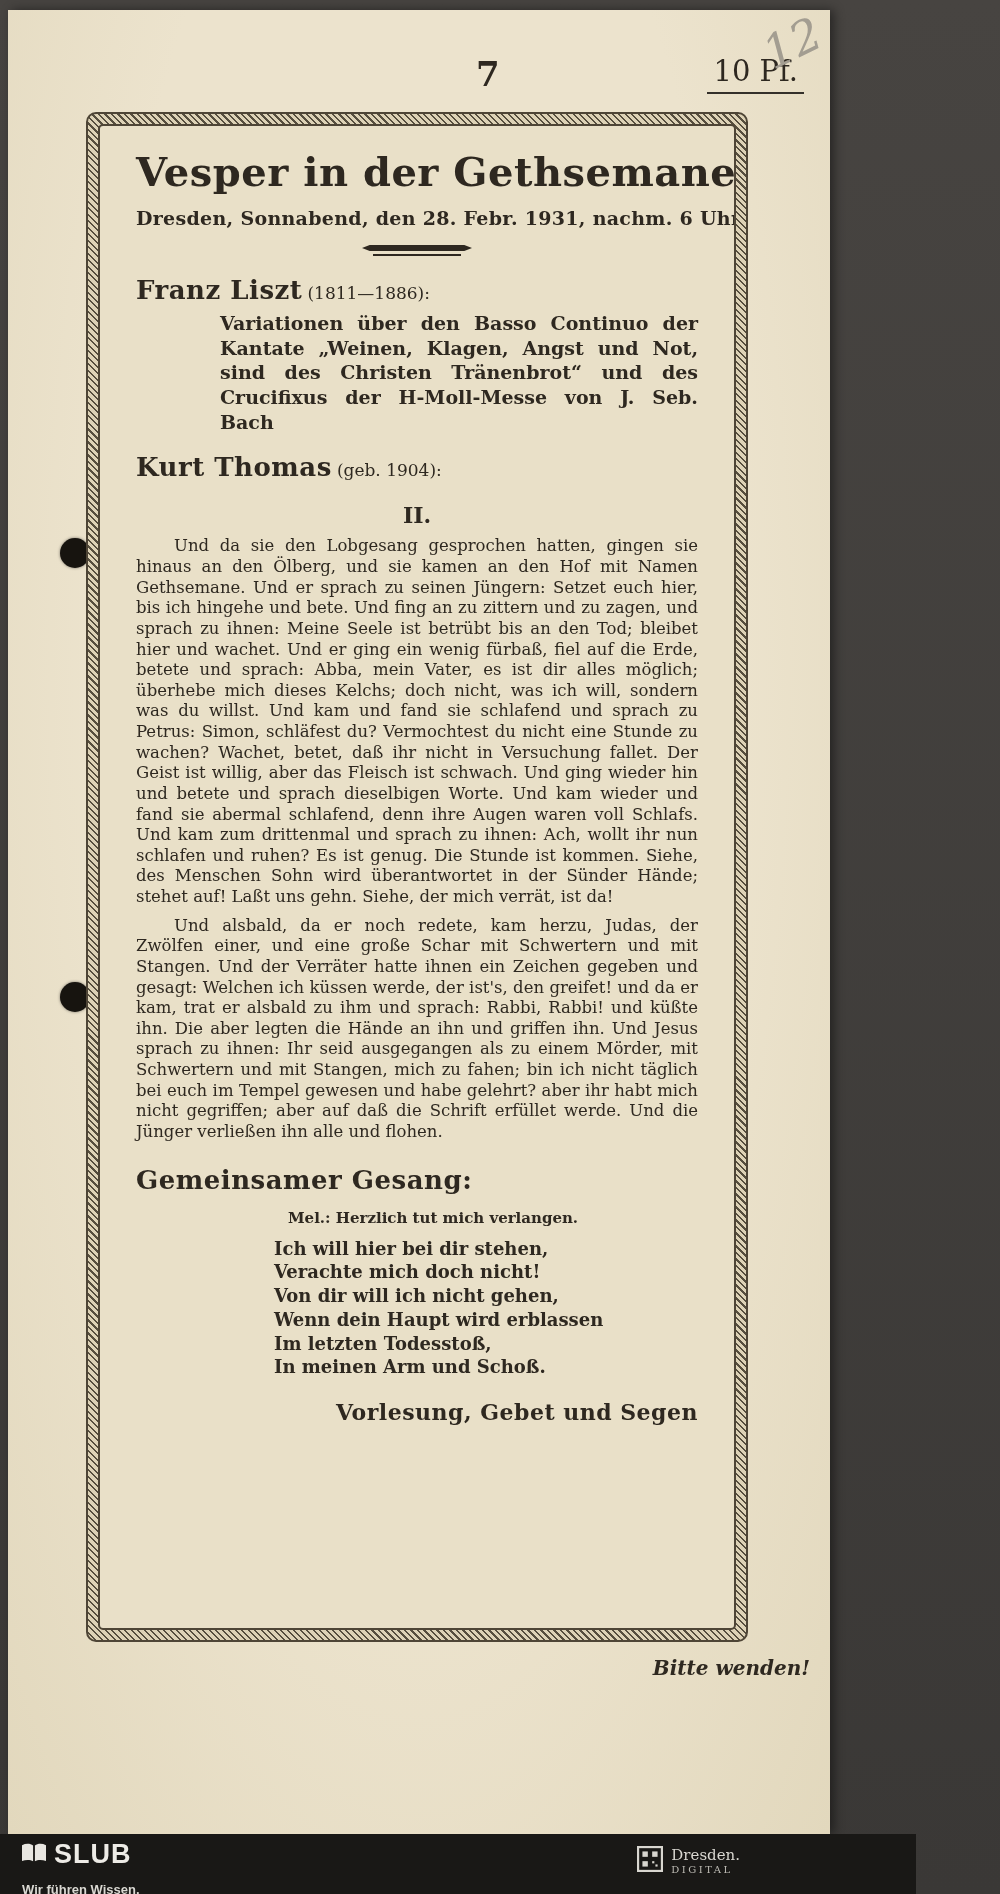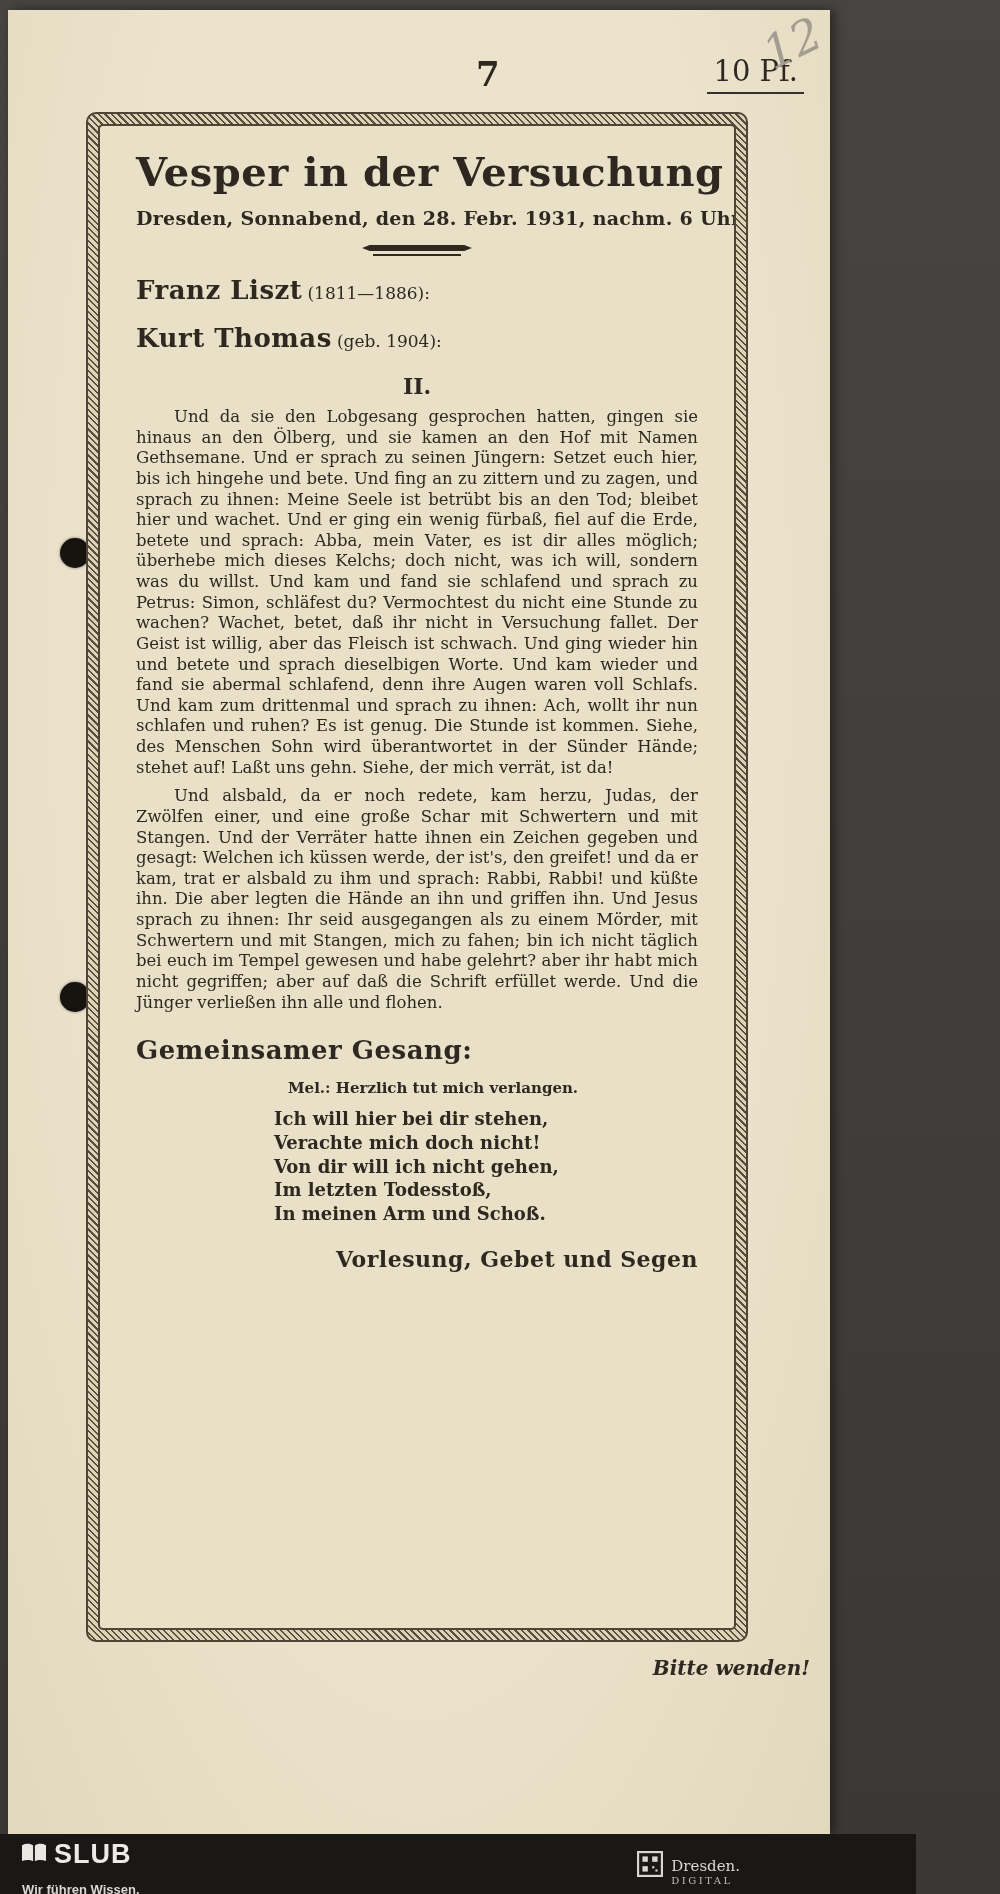--- a/index.html
+++ b/index.html
@@ -49,50 +49,51 @@
   .hymn-line{display:block;}
   .closing{margin-top:20px;text-align:right;font-size:22px;font-weight:bold;letter-spacing:.5px;}
   .turn-note{position:absolute;top:1646px;right:20px;font-size:20px;font-weight:bold;font-style:italic;}
   .footer{position:absolute;left:0;top:1834px;width:916px;height:60px;background:#191816;}
   .slub{position:absolute;left:22px;top:5px;color:#edebe6;font-family:"Liberation Sans",sans-serif;}
   .slub-row{display:flex;align-items:center;gap:8px;}
   .slub-word{font-size:27px;font-weight:bold;letter-spacing:1px;}
   .tagline{font-size:13px;font-weight:bold;margin-top:12px;color:#dad8d2;}
   .brand{position:absolute;right:176px;top:12px;display:flex;align-items:center;gap:8px;
     color:#d9d7d1;font-family:"DejaVu Serif","Liberation Serif",serif;}
-  .brand-text{display:flex;flex-direction:column;line-height:1.15;margin-top:12px;}
+  .brand-text{display:flex;flex-direction:column;line-height:1.15;}
   .brand-line1{font-size:15px;}
   .brand-line2{font-size:10px;letter-spacing:2.5px;text-transform:uppercase;color:#bdbbb4;}
 </style>
 </head>
 <body>
 
 <div class="stage">
 
   <div class="page">
 
     <div class="page-number">7</div>
     <div class="price">10 Pf.</div>
     <div class="handwritten">12</div>
     <div class="hole hole-1"></div>
     <div class="hole hole-2"></div>
 
     <div class="frame">
       <div class="frame-inner">
         <div class="content">
 
-          <h1 class="title">Vesper in der Versuchung</h1>
+          <h1 class="title">Vesper in der Gethsemane</h1>
           <div class="subtitle">Dresden, Sonnabend, den 28. Febr. 1931, nachm. 6 Uhr</div>
           <div class="divider"></div>
 
           <div class="entry">
             <div class="composer-line">
               <span class="composer">Franz Liszt</span>
               <span class="dates">(1811—1886):</span>
             </div>
+            <div class="work">Variationen über den Basso Continuo der Kantate „Weinen, Klagen, Angst und Not, sind des Christen Tränenbrot“ und des Crucifixus der H-Moll-Messe von J. Seb. Bach</div>
           </div>
 
           <div class="entry">
             <div class="composer-line">
               <span class="composer">Kurt Thomas</span>
               <span class="dates">(geb. 1904):</span>
             </div>
           </div>
 
           <div class="section-heading">II.</div>
@@ -101,20 +102,21 @@
           <p class="body-par">Und alsbald, da er noch redete, kam herzu, Judas, der Zwölfen einer, und eine große Schar mit Schwertern und mit Stangen. Und der Verräter hatte ihnen ein Zeichen gegeben und gesagt: Welchen ich küssen werde, der ist's, den greifet! und da er kam, trat er alsbald zu ihm und sprach: Rabbi, Rabbi! und küßte ihn. Die aber legten die Hände an ihn und griffen ihn. Und Jesus sprach zu ihnen: Ihr seid ausgegangen als zu einem Mörder, mit Schwertern und mit Stangen, mich zu fahen; bin ich nicht täglich bei euch im Tempel gewesen und habe gelehrt? aber ihr habt mich nicht gegriffen; aber auf daß die Schrift erfüllet werde. Und die Jünger verließen ihn alle und flohen.</p>
 
           <div class="song-heading">Gemeinsamer Gesang:</div>
 
           <div class="hymn-block">
             <div class="melody">Mel.: Herzlich tut mich verlangen.</div>
             <div class="hymn-lines">
               <span class="hymn-line">Ich will hier bei dir stehen,</span>
               <span class="hymn-line">Verachte mich doch nicht!</span>
               <span class="hymn-line">Von dir will ich nicht gehen,</span>
+              <span class="hymn-line">Wenn dein Haupt wird erblassen</span>
               <span class="hymn-line">Im letzten Todesstoß,</span>
               <span class="hymn-line">In meinen Arm und Schoß.</span>
             </div>
           </div>
 
           <div class="closing">Vorlesung, Gebet und Segen</div>
 
         </div>
       </div>
     </div>

